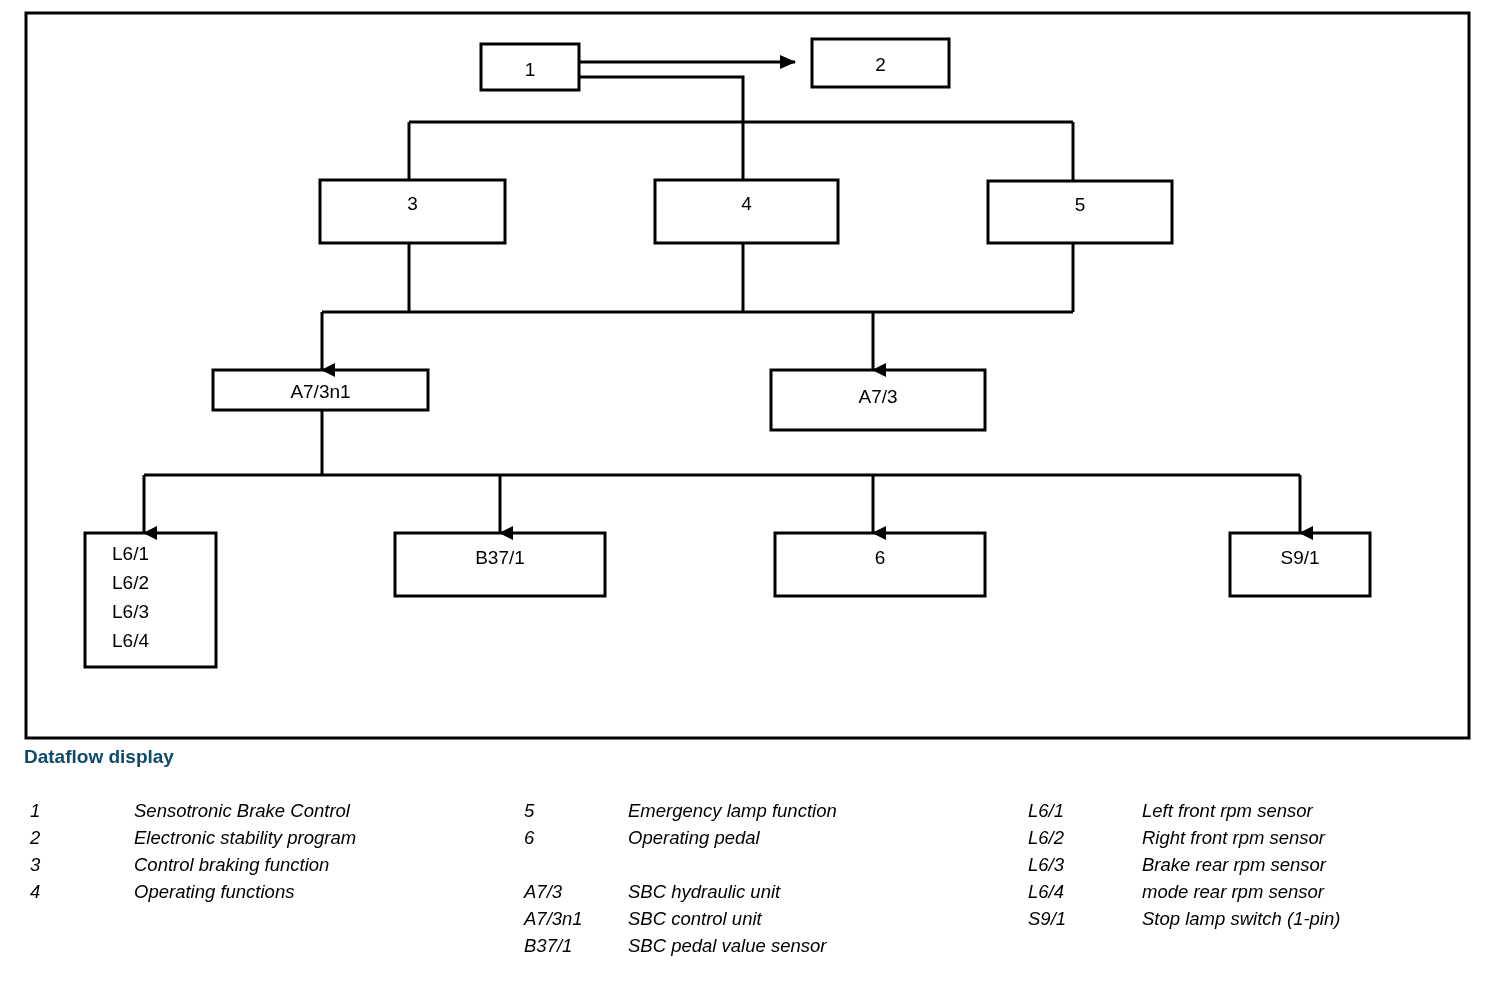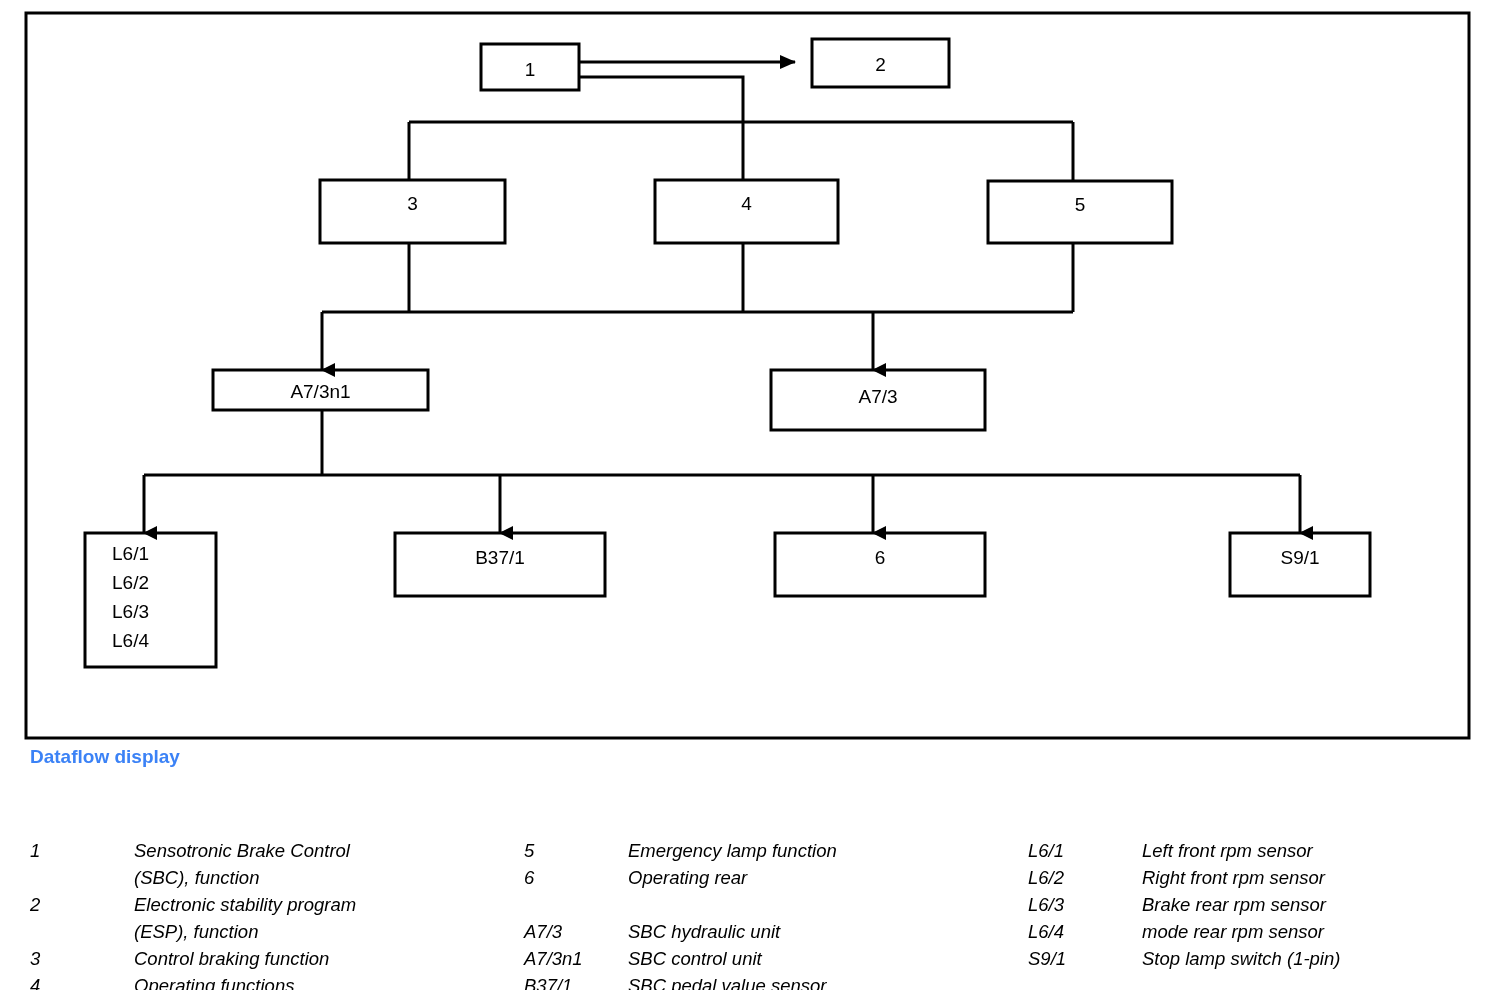--- a/index.html
+++ b/index.html
@@ -32,26 +32,26 @@
     font-family: "Liberation Sans", sans-serif;
     font-size: 19px;
     color: #000;
     text-align: center;
     white-space: pre;
     line-height: 29px;
     pointer-events: none;
   }
   .legend-title {
     position: absolute;
-    left: 30px;
+    left: 24px;
     top: 746px;
     font-family: "Liberation Sans", sans-serif;
     font-size: 19px;
     font-weight: bold;
-    color: #3b82f6;
+    color: #0c4a6e;
   }
   .legend-col {
     position: absolute;
     top: 800px;
     font-family: "Liberation Sans", sans-serif;
     font-style: italic;
     font-size: 18.5px;
     color: #000;
   }
   .legend-col.col-1 { left: 30px; }
@@ -64,21 +64,20 @@
   }
   .legend-row.spacer { height: 27px; }
   .legend-key {
     width: 104px;
     flex: 0 0 104px;
     white-space: pre;
   }
   .legend-col.col-3 .legend-key { width: 114px; flex: 0 0 114px; }
   .legend-val {
     white-space: pre;
-    margin-top: 40px;
   }
 </style>
 </head>
 <body>
 
 <div id="diagram-root">
 
   <svg id="diagram-svg" viewBox="0 0 1504 760">
     <defs>
       <marker id="arrowdown" markerWidth="16" markerHeight="16" refX="8" refY="14" orient="auto" markerUnits="userSpaceOnUse">
@@ -149,48 +148,40 @@
   <div class="box-label" style="left:1230px; top:543px; width:140px;">S9/1</div>
 
   <div class="legend-title">Dataflow display</div>
 
   <div class="legend-col col-1" id="legend-col-0">
       <div class="legend-row">
         <span class="legend-key">1</span>
         <span class="legend-val">Sensotronic Brake Control</span>
       </div>
       <div class="legend-row">
-        <span class="legend-key"></span>
-        <span class="legend-val">(SBC), function</span>
-      </div>
-      <div class="legend-row">
         <span class="legend-key">2</span>
         <span class="legend-val">Electronic stability program</span>
       </div>
       <div class="legend-row">
-        <span class="legend-key"></span>
-        <span class="legend-val">(ESP), function</span>
-      </div>
-      <div class="legend-row">
         <span class="legend-key">3</span>
         <span class="legend-val">Control braking function</span>
       </div>
       <div class="legend-row">
         <span class="legend-key">4</span>
         <span class="legend-val">Operating functions</span>
       </div>
     </div>
   <div class="legend-col col-2" id="legend-col-1">
       <div class="legend-row">
         <span class="legend-key">5</span>
         <span class="legend-val">Emergency lamp function</span>
       </div>
       <div class="legend-row">
         <span class="legend-key">6</span>
-        <span class="legend-val">Operating rear</span>
+        <span class="legend-val">Operating pedal</span>
       </div>
       <div class="legend-row spacer">
         <span class="legend-key"></span>
         <span class="legend-val"></span>
       </div>
       <div class="legend-row">
         <span class="legend-key">A7/3</span>
         <span class="legend-val">SBC hydraulic unit</span>
       </div>
       <div class="legend-row">

